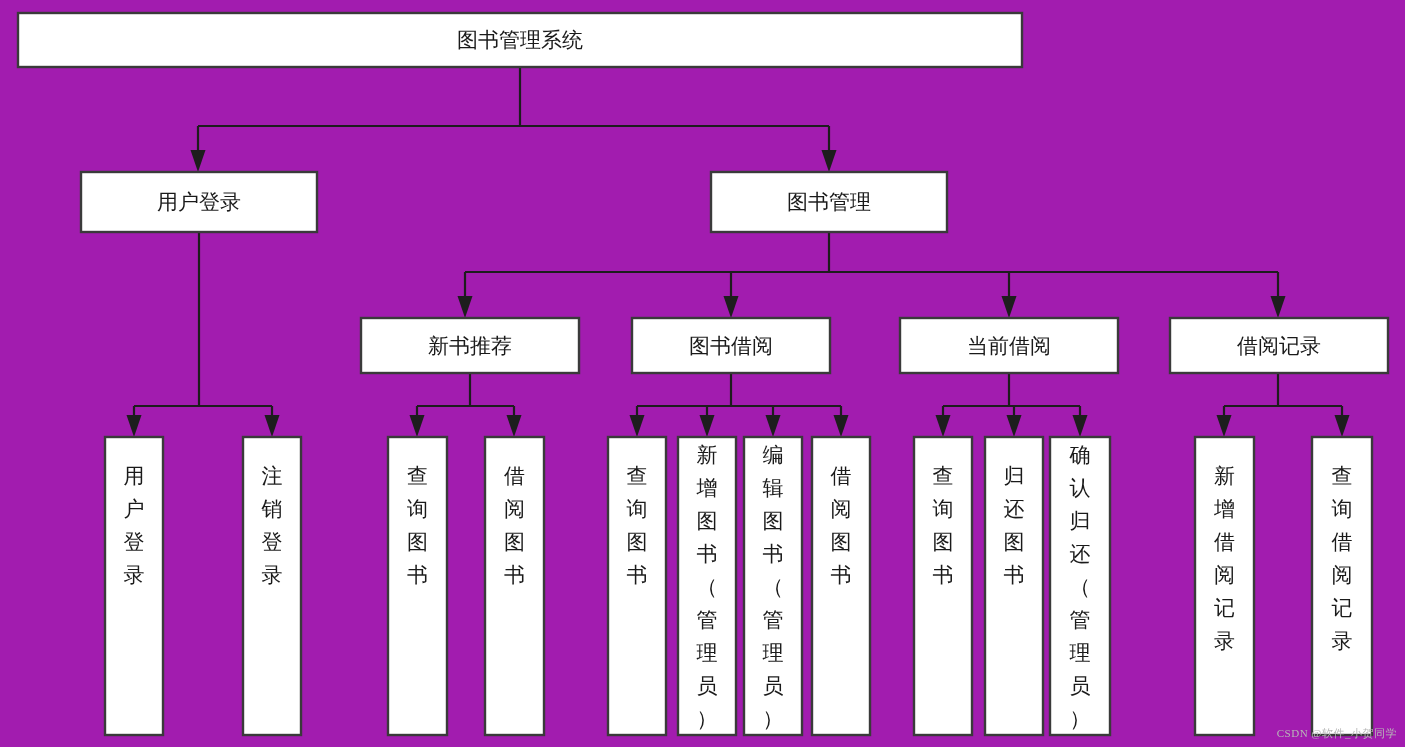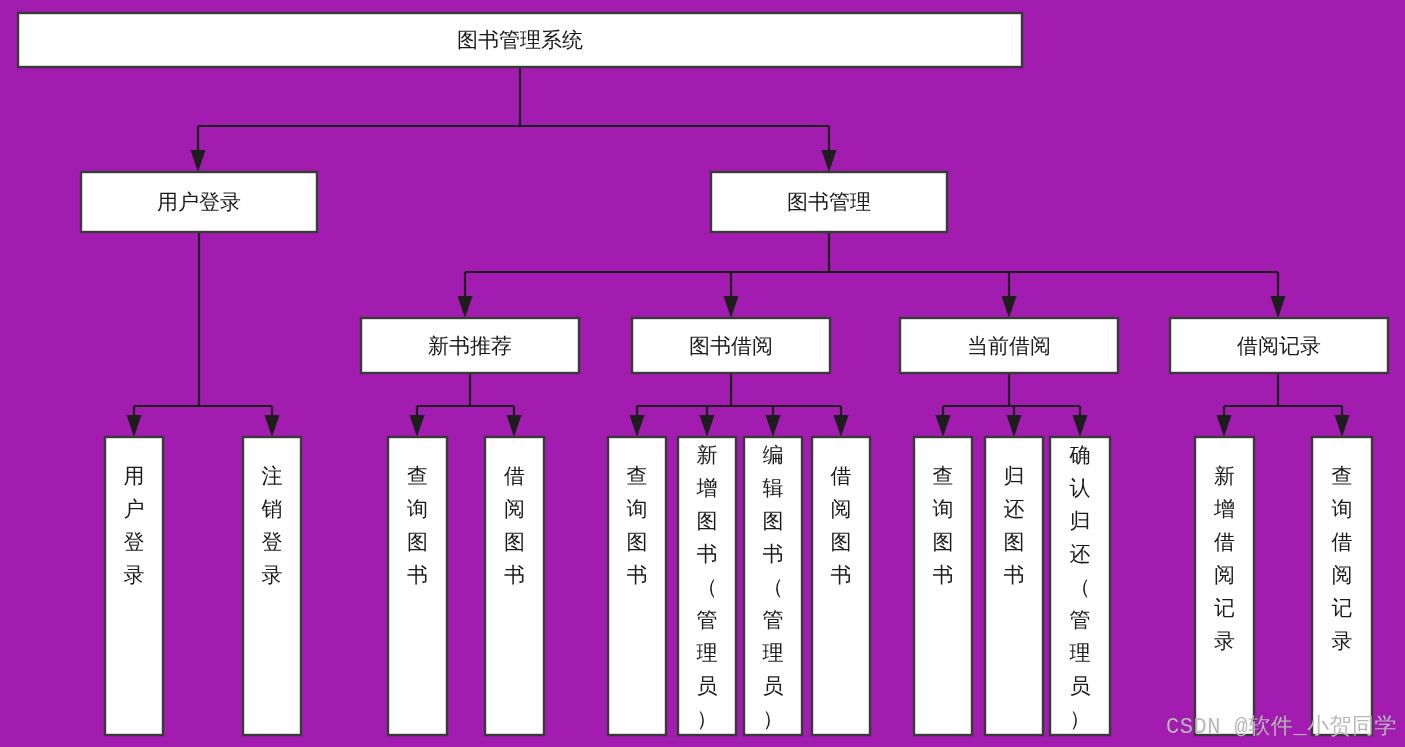--- a/index.html
+++ b/index.html
@@ -53,22 +53,22 @@
   .node-label-v {
     font-family: "DejaVu Sans", "Liberation Sans", sans-serif;
     font-size: 21px;
     fill: #1a1a1a;
     text-anchor: middle;
   }
   .watermark-text {
     position: absolute;
     right: 8px;
     bottom: 6px;
-    font-family: Liberation Mono, monospace;
-    font-size: 22px;
+    font-family: Liberation Serif, serif;
+    font-size: 11px;
     color: #b8b8b8;
     white-space: nowrap;
     letter-spacing: 0.5px;
     user-select: none;
   }
 </style>
 </head>
 <body>
 
 <div id="diagram-root">

